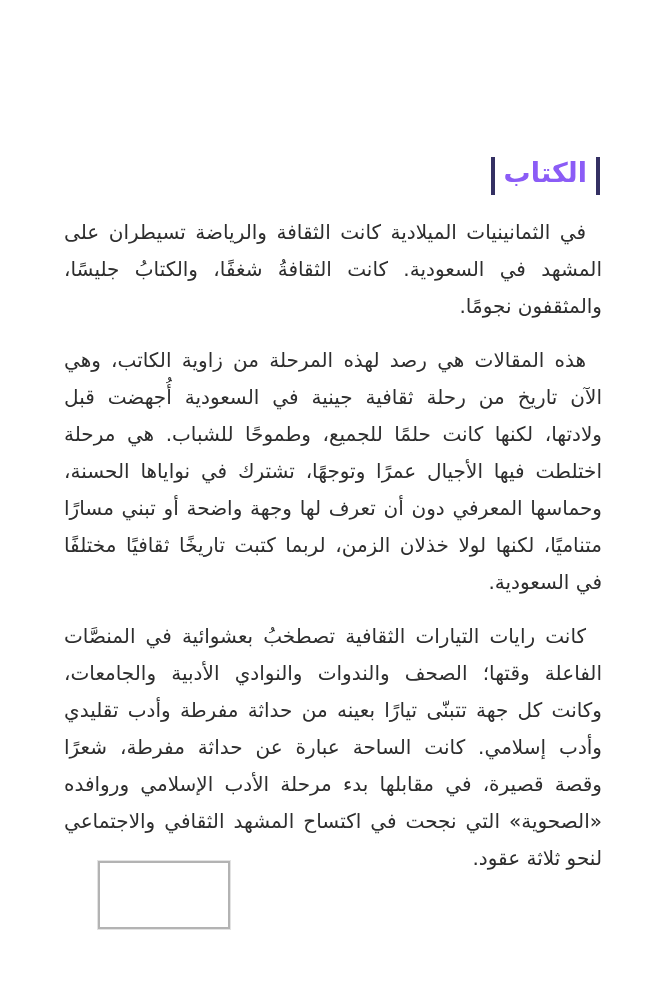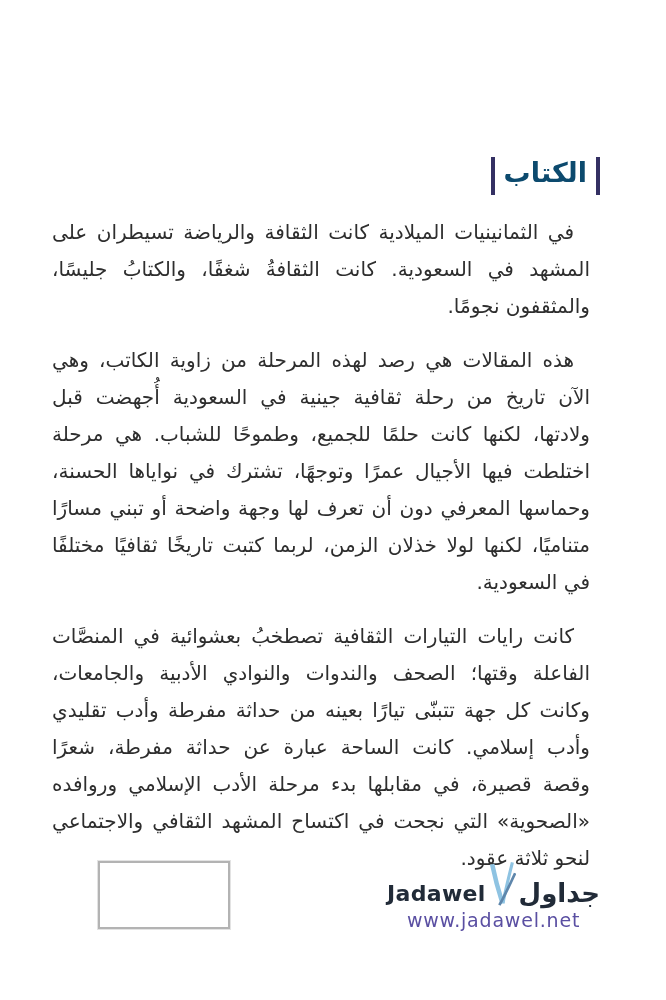--- a/index.html
+++ b/index.html
@@ -12,27 +12,27 @@
     font-family:"DejaVu Sans",sans-serif;
   }
 
   
   .title-row{
     position:absolute;top:157px;right:66px;
     display:flex;align-items:center;gap:9px;
   }
   .title-bar{width:4px;height:38px;background:#343063;}
   .title-text{
-    font-size:27px;font-weight:bold;color:#0c4a6e;
+    font-size:27px;font-weight:bold;color:#8b5cf6;
     line-height:1;padding-bottom:7px;
   }
 
   
   .body-text{
-    position:absolute;top:214px;right:76px;width:538px;
+    position:absolute;top:214px;right:64px;width:538px;
     direction:rtl;color:#2e2e2e;
     font-size:20px;line-height:37px;
   }
   .body-text p{
     margin:0 0 17px 0;
     text-align:justify;
     text-indent:16px;
   }
 
   
@@ -77,26 +77,14 @@
   </div>
 
   <main class="body-text">
     <p>في الثمانينيات الميلادية كانت الثقافة والرياضة تسيطران على المشهد في السعودية. كانت الثقافةُ شغفًا، والكتابُ جليسًا، والمثقفون نجومًا.</p>
     <p>هذه المقالات هي رصد لهذه المرحلة من زاوية الكاتب، وهي الآن تاريخ من رحلة ثقافية جينية في السعودية أُجهضت قبل ولادتها، لكنها كانت حلمًا للجميع، وطموحًا للشباب. هي مرحلة اختلطت فيها الأجيال عمرًا وتوجهًا، تشترك في نواياها الحسنة، وحماسها المعرفي دون أن تعرف لها وجهة واضحة أو تبني مسارًا متناميًا، لكنها لولا خذلان الزمن، لربما كتبت تاريخًا ثقافيًا مختلفًا في السعودية.</p>
     <p>كانت رايات التيارات الثقافية تصطخبُ بعشوائية في المنصَّات الفاعلة وقتها؛ الصحف والندوات والنوادي الأدبية والجامعات، وكانت كل جهة تتبنّى تيارًا بعينه من حداثة مفرطة وأدب تقليدي وأدب إسلامي. كانت الساحة عبارة عن حداثة مفرطة، شعرًا وقصة قصيرة، في مقابلها بدء مرحلة الأدب الإسلامي وروافده «الصحوية» التي نجحت في اكتساح المشهد الثقافي والاجتماعي لنحو ثلاثة عقود.</p>
   </main>
 
   <div class="stamp-box"></div>
 
-  <footer class="logo-block">
-    <div class="logo-row">
-      <span class="logo-latin">Jadawel</span>
-      <svg class="logo-icon" width="27" height="48" viewBox="0 0 60 100" aria-hidden="true">
-        <path d="M7 6 C14 40 22 68 30 93" fill="none" stroke="#8ec3e2" stroke-width="10"></path>
-        <path d="M52 2 C44 34 36 66 31 93" fill="none" stroke="#8ec3e2" stroke-width="7"></path>
-        <path d="M58 26 C46 52 37 72 23 97" fill="none" stroke="#5e86ab" stroke-width="6"></path>
-      </svg>
-      <span class="logo-arabic">جداول</span>
-    </div>
-    <div class="logo-url">www.jadawel.net</div>
-  </footer>
 
 </div>
 
 </body></html>

